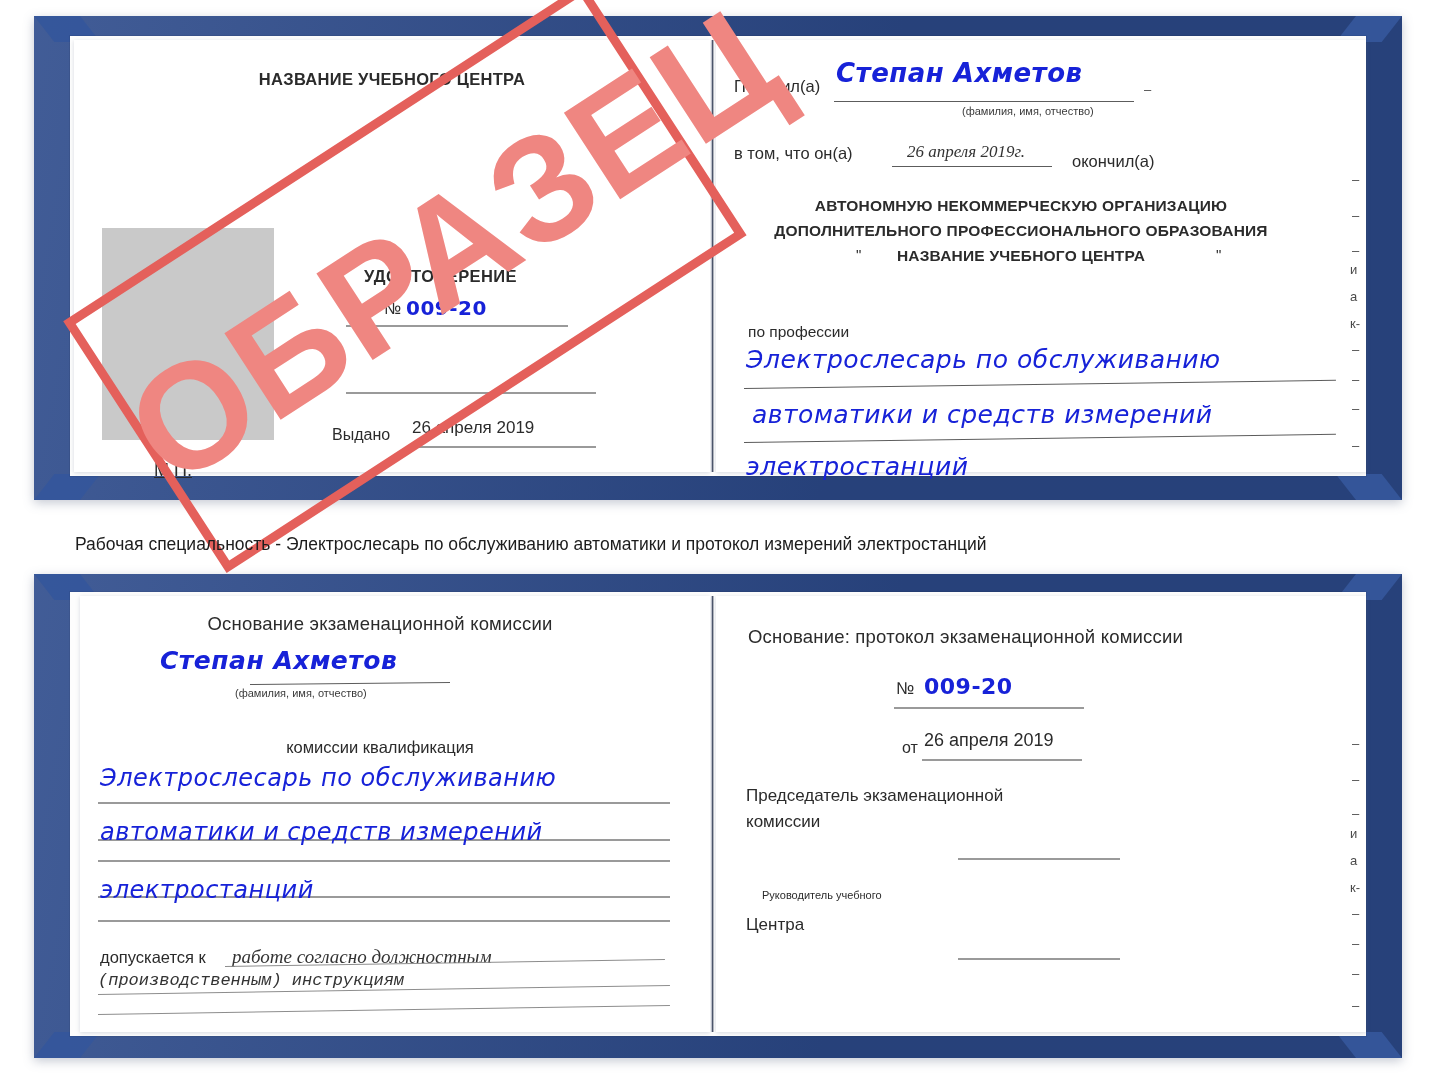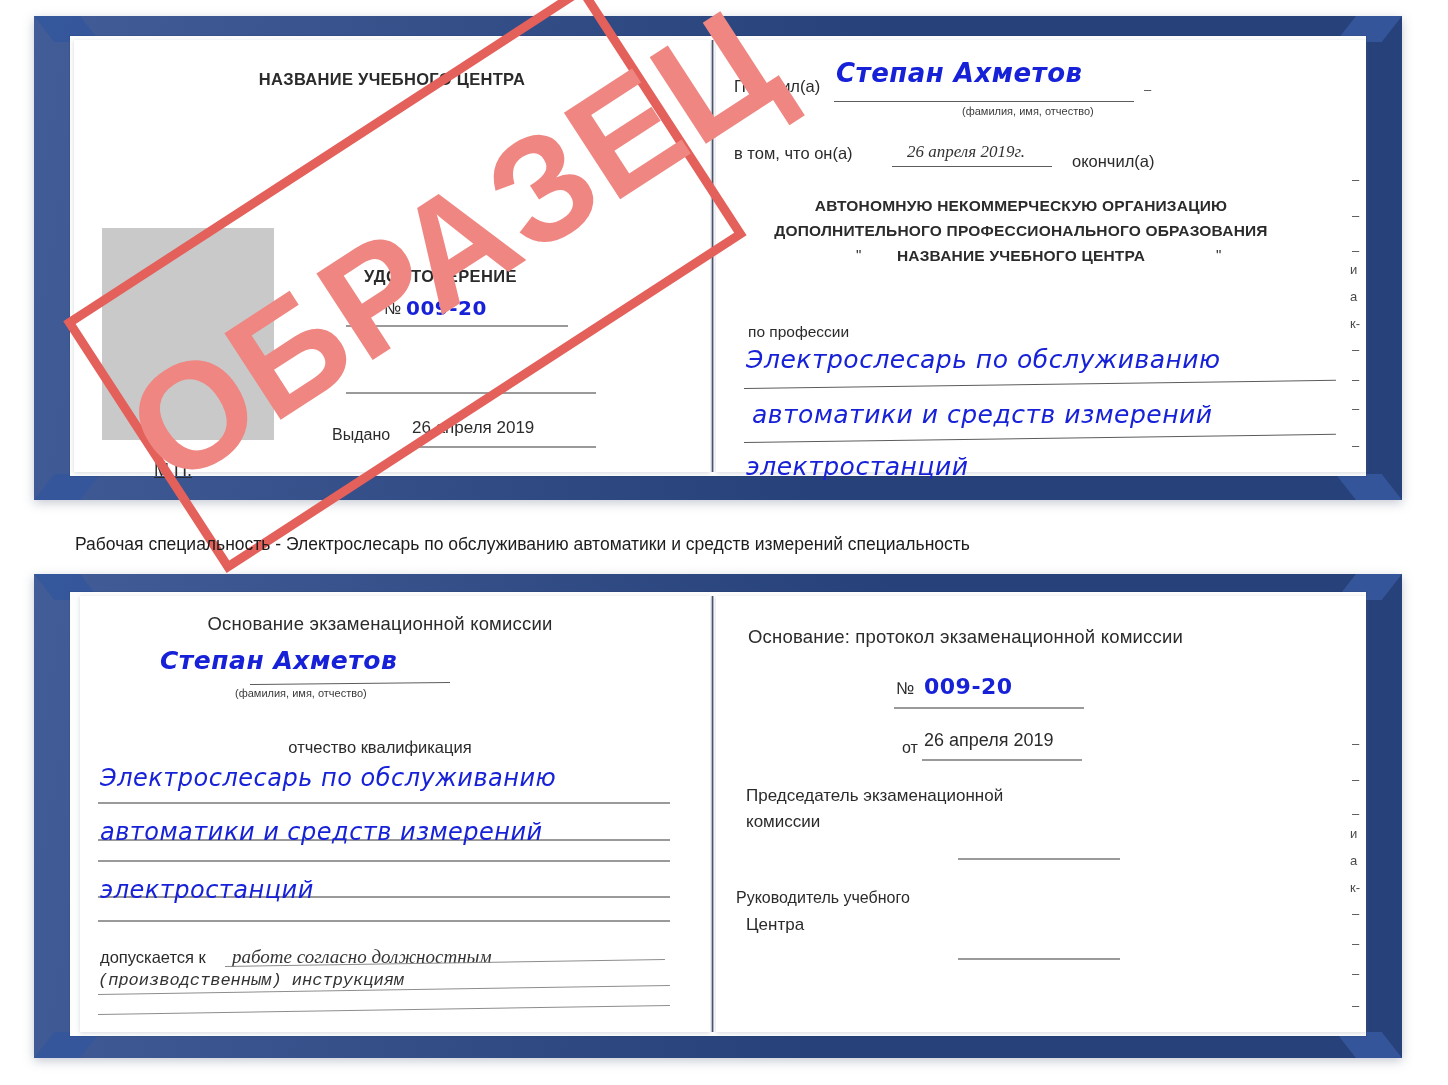--- a/index.html
+++ b/index.html
@@ -183,40 +183,40 @@
   <div class="edge-frag" style="left:1352px;top:342px;">–</div>
   <div class="edge-frag" style="left:1352px;top:372px;">–</div>
   <div class="edge-frag" style="left:1352px;top:401px;">–</div>
   <div class="edge-frag" style="left:1352px;top:438px;">–</div>
 
   <div class="watermark" style="left:96px;top:10px;width:620px;height:540px;transform:rotate(-33deg);">
     <div class="wm-frame" style="left:0;top:118px;width:620px;height:300px;"></div>
     <div class="wm-text" style="left:0;top:172px;width:620px;text-align:center;font-size:150px;line-height:190px;">ОБРАЗЕЦ</div>
   </div>
 
-  <div class="caption" style="left:75px;top:532px;">Рабочая специальность - Электрослесарь по обслуживанию автоматики и средств измерений специальность</div>
+  <div class="caption" style="left:75px;top:532px;">Рабочая специальность - Электрослесарь по обслуживанию автоматики и протокол измерений электростанций</div>
 
   <div class="book" style="left:34px;top:574px;width:1368px;height:484px;">
   </div>
   <div class="tuck" style="left:34px;top:574px;width:46px;height:26px;transform:skewX(38deg);transform-origin:top left;"></div>
   <div class="tuck" style="left:1356px;top:574px;width:46px;height:26px;transform:skewX(-38deg);transform-origin:top right;"></div>
   <div class="tuck" style="left:34px;top:1032px;width:46px;height:26px;transform:skewX(-38deg);transform-origin:bottom left;"></div>
   <div class="tuck" style="left:1356px;top:1032px;width:46px;height:26px;transform:skewX(38deg);transform-origin:bottom right;"></div>
 
   <div class="book-inner" style="left:70px;top:592px;width:1296px;height:444px;"></div>
 
   <div class="page shadowed" style="left:80px;top:596px;width:630px;height:436px;">
 
     <div class="prt c" style="left:0;top:17px;width:600px;font-size:18.5px;letter-spacing:.2px;">Основание экзаменационной комиссии</div>
 
     <div class="hand" style="left:80px;top:50px;font-size:25px;font-weight:600;">Степан Ахметов</div>
     <div class="rule dark" style="left:170px;top:88px;width:200px;transform:rotate(-0.6deg);transform-origin:left center;"></div>
     <div class="prt tiny" style="left:155px;top:91px;">(фамилия, имя, отчество)</div>
 
-    <div class="prt c" style="left:0;top:142px;width:600px;font-size:16.5px;">отчество квалификация</div>
+    <div class="prt c" style="left:0;top:142px;width:600px;font-size:16.5px;">комиссии квалификация</div>
 
     <div class="hand" style="left:20px;top:168px;font-size:24px;">Электрослесарь по обслуживанию</div>
     <div class="rule" style="left:18px;top:206px;width:572px;"></div>
 
     <div class="rule" style="left:18px;top:243px;width:572px;"></div>
     <div class="hand" style="left:20px;top:222px;font-size:24px;">автоматики и средств измерений</div>
     <div class="rule" style="left:18px;top:264px;width:572px;"></div>
 
     <div class="rule" style="left:18px;top:300px;width:572px;"></div>
     <div class="hand" style="left:20px;top:280px;font-size:24px;">электростанций</div>
@@ -241,21 +241,21 @@
     <div class="rule" style="left:178px;top:111px;width:190px;"></div>
 
     <div class="prt" style="left:186px;top:143px;font-size:16px;">от</div>
     <div class="prt" style="left:208px;top:134px;font-size:18px;">26 апреля 2019</div>
     <div class="rule" style="left:206px;top:163px;width:160px;"></div>
 
     <div class="prt" style="left:30px;top:190px;font-size:17px;">Председатель экзаменационной</div>
     <div class="prt" style="left:30px;top:216px;font-size:17px;">комиссии</div>
     <div class="rule" style="left:242px;top:262px;width:162px;"></div>
 
-    <div class="prt" style="left:20px;top:293px;font-size:16px;">Руководитель учебного</div>
+    <div class="prt" style="left:46px;top:293px;font-size:11px;">Руководитель учебного</div>
     <div class="prt" style="left:30px;top:319px;font-size:17px;">Центра</div>
     <div class="rule" style="left:242px;top:362px;width:162px;"></div>
   </div>
 
   <div class="edge-frag" style="left:1352px;top:736px;">–</div>
   <div class="edge-frag" style="left:1352px;top:772px;">–</div>
   <div class="edge-frag" style="left:1352px;top:806px;">–</div>
   <div class="edge-frag" style="left:1350px;top:826px;">и</div>
   <div class="edge-frag" style="left:1350px;top:853px;">а</div>
   <div class="edge-frag" style="left:1350px;top:880px;">к-</div>

